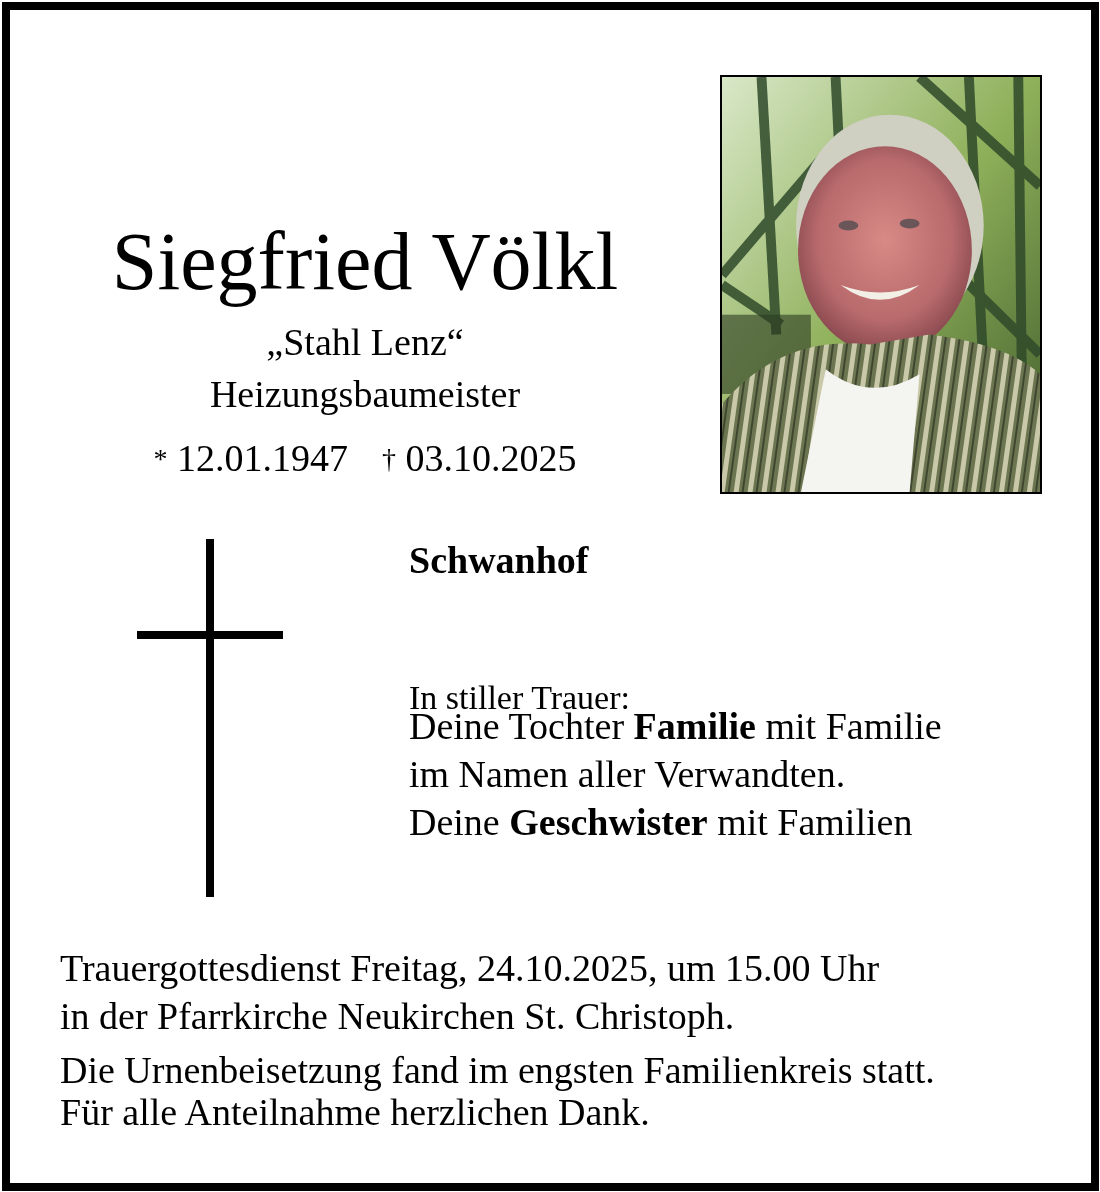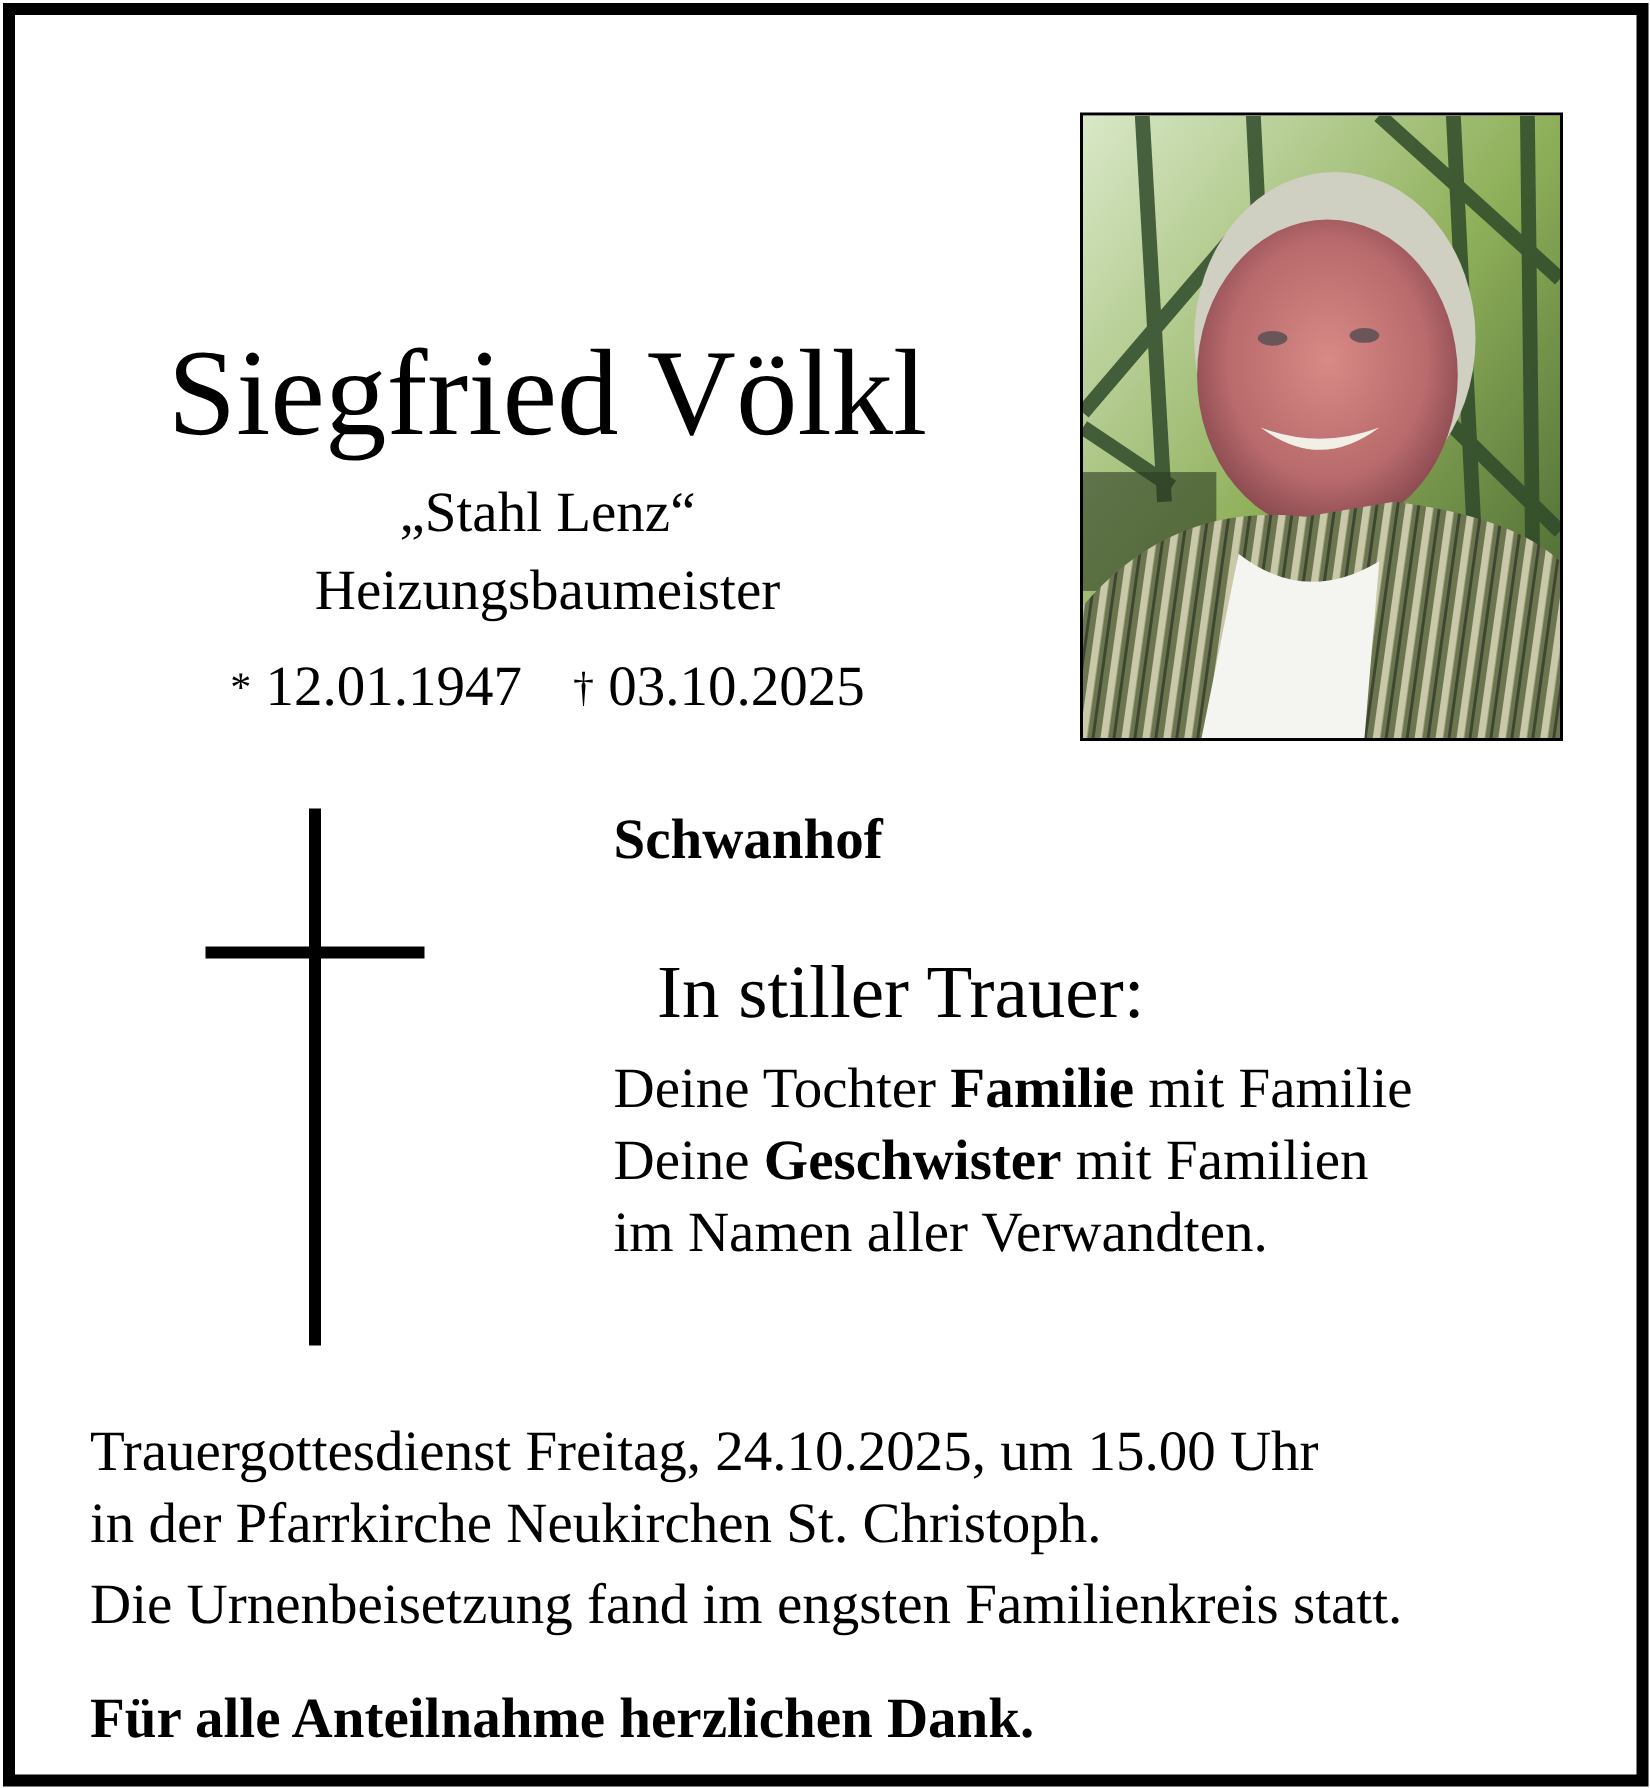--- a/index.html
+++ b/index.html
@@ -16,29 +16,29 @@
     .dates { top: 434px; font-size: 38px; line-height: 48px; }
     .dates .sym { font-size: 28px; vertical-align: 3px; }
     .dates .gap { display: inline-block; width: 34px; }
     .photo { position: absolute; left: 720px; top: 75px; width: 322px; height: 419px;
              border: 2px solid #000; box-sizing: border-box; overflow: hidden; }
     .photo svg { display: block; width: 100%; height: 100%; }
     .cross-v { position: absolute; left: 206px; top: 539px; width: 8px; height: 358px; background: #000; }
     .cross-h { position: absolute; left: 137px; top: 631px; width: 146px; height: 8px; background: #000; }
     .right-col { position: absolute; left: 409px; }
     .place { top: 536px; font-size: 38px; font-weight: bold; line-height: 48px; }
-    .mourning { top: 637px; font-size: 50px; line-height: 48px; margin-left: 29px; }
+    .mourning { top: 674px; font-size: 34px; line-height: 48px; }
     .family { top: 702px; font-size: 38px; line-height: 48px; }
     .family div { white-space: nowrap; }
     b { font-weight: bold; }
     .bottom { position: absolute; left: 60px; font-size: 38px; line-height: 48px; white-space: nowrap; }
     .svc1 { top: 944px; }
     .svc2 { top: 992px; }
     .urn { top: 1046px; }
-    .thanks { top: 1122px; font-weight: bold; }
+    .thanks { top: 1088px; }
   </style>
 </head>
 <body>
 
 <div class="frame"></div>
 
 <div class="center-col intro">
 </div>
 
 <div class="center-col name">Siegfried Völkl</div>
@@ -93,20 +93,20 @@
 </div>
 
 <div class="cross-v"></div>
 <div class="cross-h"></div>
 
 <div class="abs right-col place">Schwanhof</div>
 <div class="abs right-col mourning">In stiller Trauer:</div>
 
 <div class="abs right-col family">
   <div><span>Deine Tochter </span><b>Familie</b><span> mit Familie</span></div>
+  <div><span>im Namen aller Verwandten.</span><b></b><span></span></div>
   <div><span>Deine </span><b>Geschwister</b><span> mit Familien</span></div>
-  <div><span>im Namen aller Verwandten.</span><b></b><span></span></div>
 </div>
 
 <div class="bottom svc1">Trauergottesdienst Freitag, 24.10.2025, um 15.00 Uhr</div>
 <div class="bottom svc2">in der Pfarrkirche Neukirchen St. Christoph.</div>
 <div class="bottom urn">Die Urnenbeisetzung fand im engsten Familienkreis statt.</div>
 <div class="bottom thanks">Für alle Anteilnahme herzlichen Dank.</div>
 
 </body></html>

